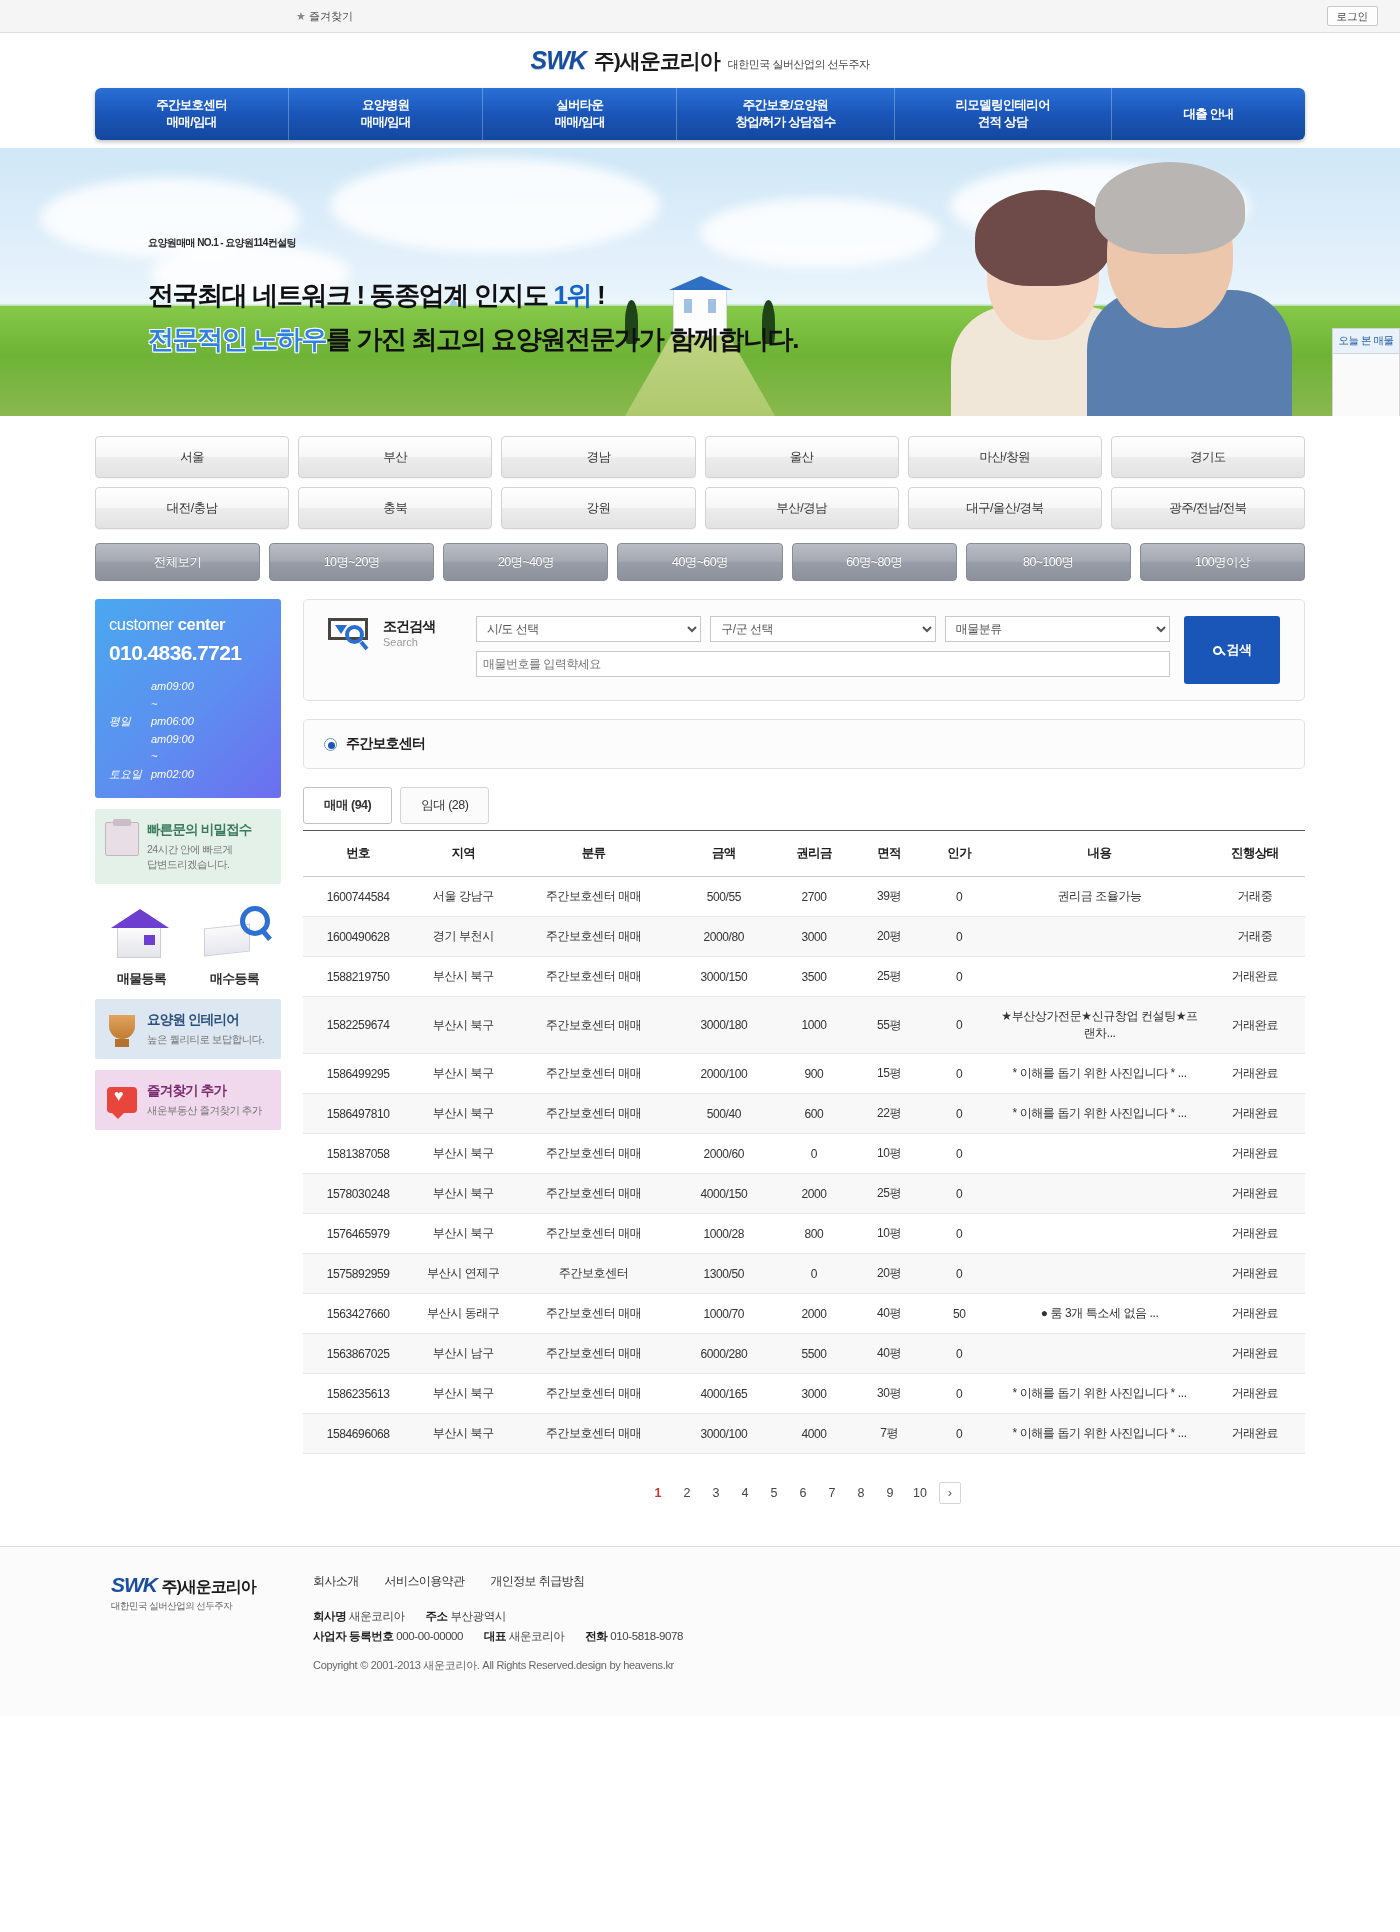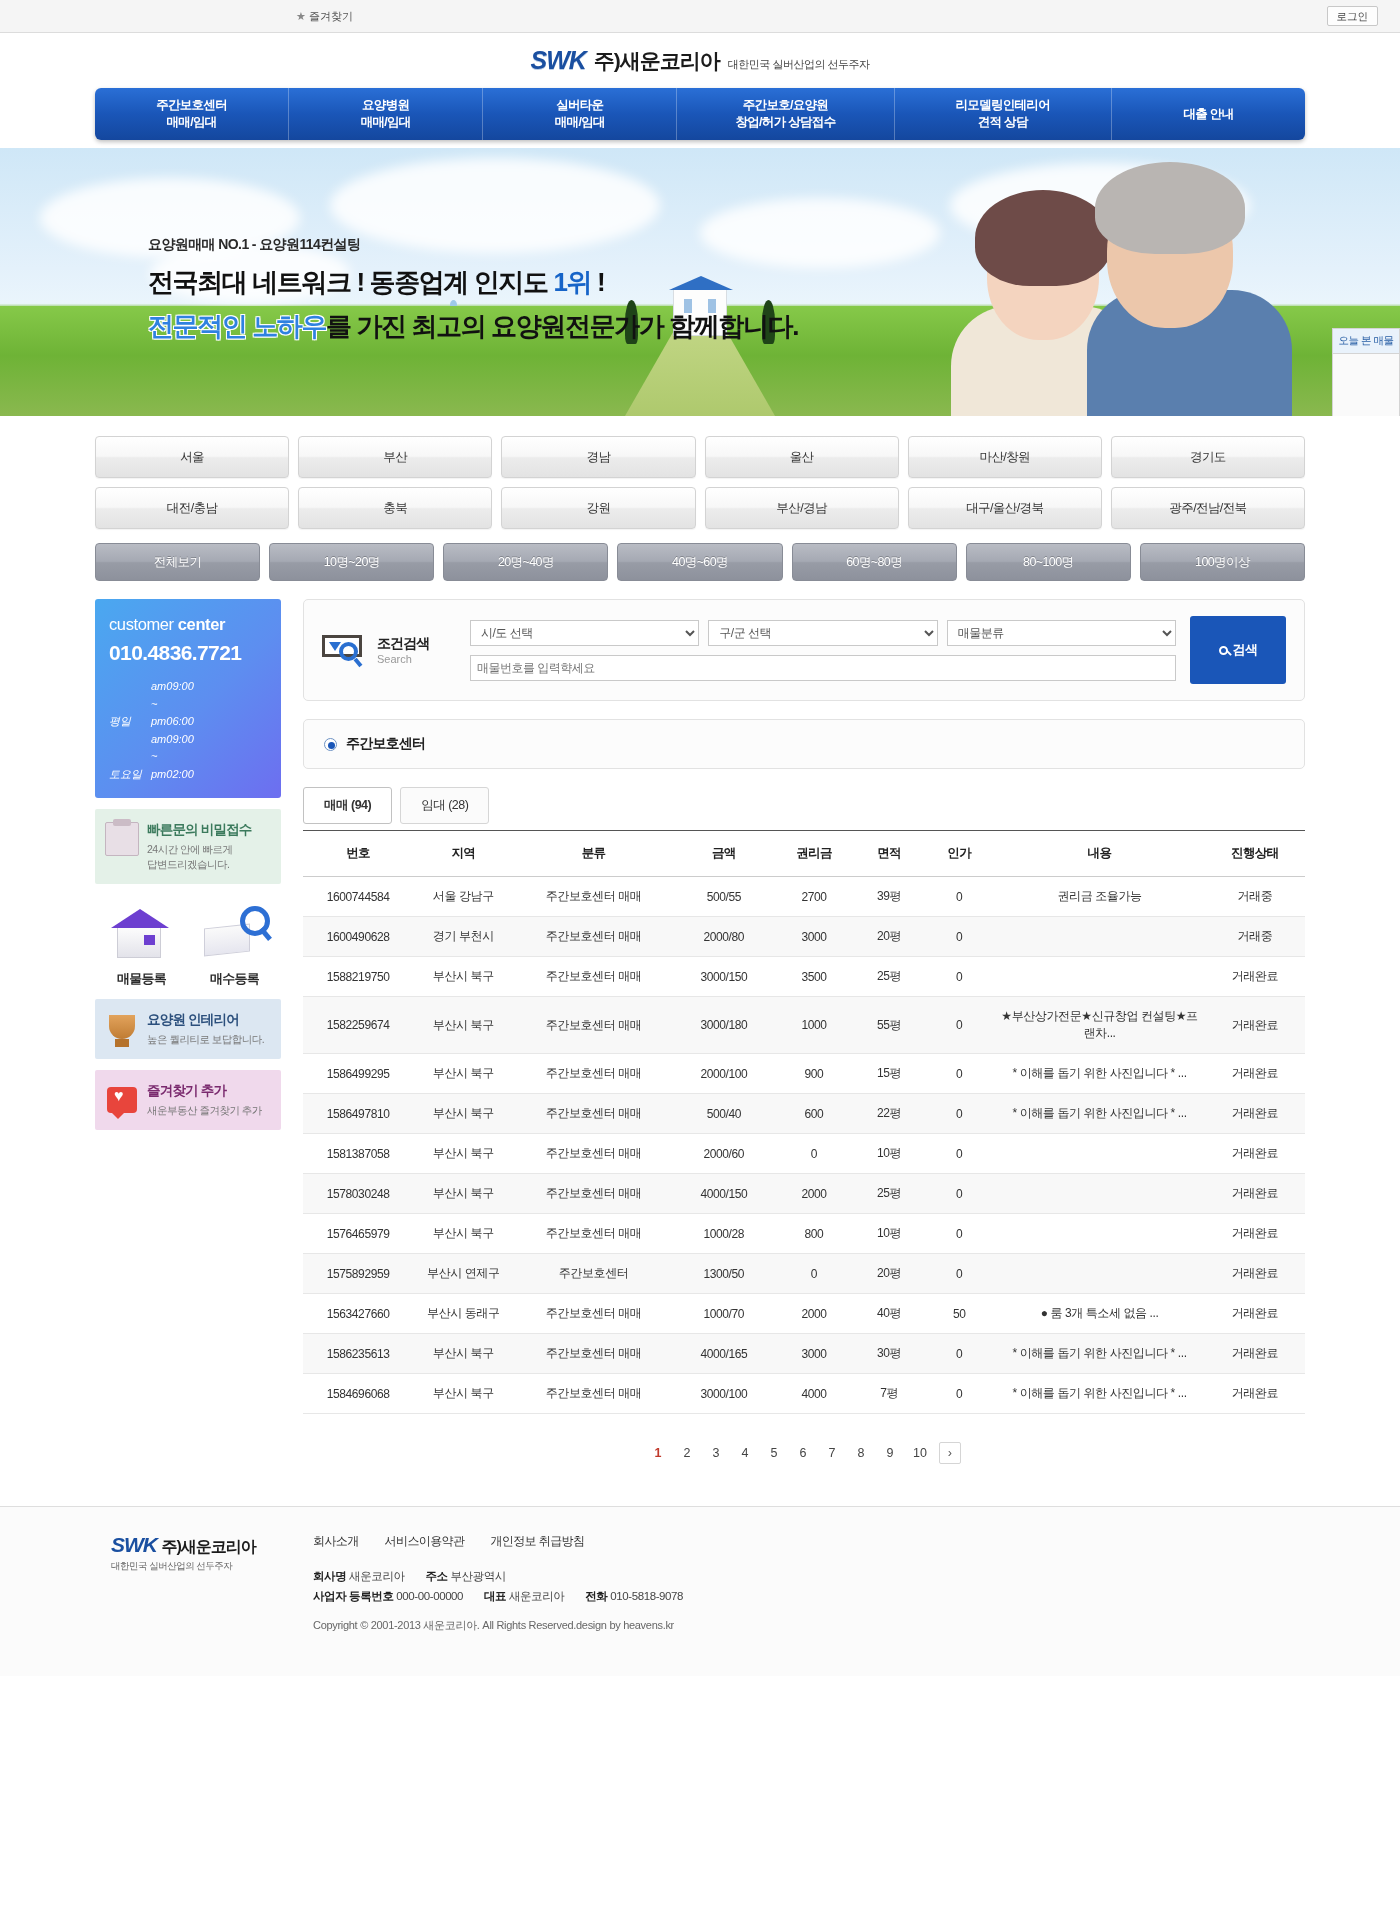--- a/index.html
+++ b/index.html
@@ -215,22 +215,22 @@
     width: 150px; height: 92px;
     background: #b9b5b2;
     border-radius: 50% 50% 40% 40%;
   }
   .body-a, .body-b { position: absolute; border-radius: 60px 60px 0 0; }
   .body-a { width: 190px; height: 110px; left: 4px; bottom: 0; background: #f0e7d8; }
   .body-b { width: 205px; height: 126px; left: 140px; bottom: 0; background: #5a7fae; }
 
   .hero-text { position: absolute; left: 148px; top: 88px; z-index: 5; }
   .ht-small {
-    font-size: 14px; font-weight: bold; color: #2a2a2a;
-    letter-spacing: -0.6px; margin-bottom: 11px;
+    font-size: 10px; font-weight: bold; color: #2a2a2a;
+    letter-spacing: -0.6px; margin-bottom: 28px;
   }
   .ht-big {
     font-size: 26px; font-weight: bold; color: #111;
     letter-spacing: -1.4px; margin-bottom: 9px;
   }
   .ht-big .hl { color: #1664c8; }
   .ht-big2 { font-size: 26px; font-weight: bold; color: #111; letter-spacing: -1.4px; }
   .ht-big2 .hl {
     color: #2f82e0;
     text-shadow: -1px -1px 0 #fff, 1px -1px 0 #fff, -1px 1px 0 #fff, 1px 1px 0 #fff;
@@ -409,23 +409,23 @@
   }
   .reg-label { font-size: 13px; font-weight: bold; color: #2b2b2b; letter-spacing: -0.7px; }
 
   
   .main-col { flex: 1; min-width: 0; }
 
   .search-panel {
     border: 1px solid #e2e2e2;
     border-radius: 5px;
     background: #fcfcfc;
-    padding: 16px 18px;
+    padding: 16px 24px;
     display: flex;
-    align-items: center;
+    align-items: flex-start;
     gap: 14px;
   }
   .srch-ico-wrap { display: flex; align-items: center; gap: 9px; width: 134px; flex-shrink: 0; }
   .srch-glyph { position: relative; width: 46px; height: 34px; flex-shrink: 0; }
   .srch-glyph .box {
     position: absolute; left: 0; top: 2px;
     width: 40px; height: 22px;
     border: 3px solid #4b4540; background: #fff;
   }
   .srch-glyph .tri {
@@ -920,20 +920,31 @@
               <td class="col-area">부산시 동래구</td>
               <td class="col-kind">주간보호센터 매매</td>
               <td class="col-price">1000/70</td>
               <td class="col-key">2000</td>
               <td class="col-size">40평</td>
               <td class="col-cert">50</td>
               <td class="col-desc desc">● 룸 3개 특소세 없음  ...</td>
               <td class="col-state">거래완료</td>
             </tr>
             <tr>
+              <td class="col-no">1563867025</td>
+              <td class="col-area">부산시 남구</td>
+              <td class="col-kind">주간보호센터 매매</td>
+              <td class="col-price">6000/280</td>
+              <td class="col-key">5500</td>
+              <td class="col-size">40평</td>
+              <td class="col-cert">0</td>
+              <td class="col-desc desc"></td>
+              <td class="col-state">거래완료</td>
+            </tr>
+            <tr>
               <td class="col-no">1586235613</td>
               <td class="col-area">부산시 북구</td>
               <td class="col-kind">주간보호센터 매매</td>
               <td class="col-price">4000/165</td>
               <td class="col-key">3000</td>
               <td class="col-size">30평</td>
               <td class="col-cert">0</td>
               <td class="col-desc desc">* 이해를 돕기 위한 사진입니다 * ...</td>
               <td class="col-state">거래완료</td>
             </tr>

